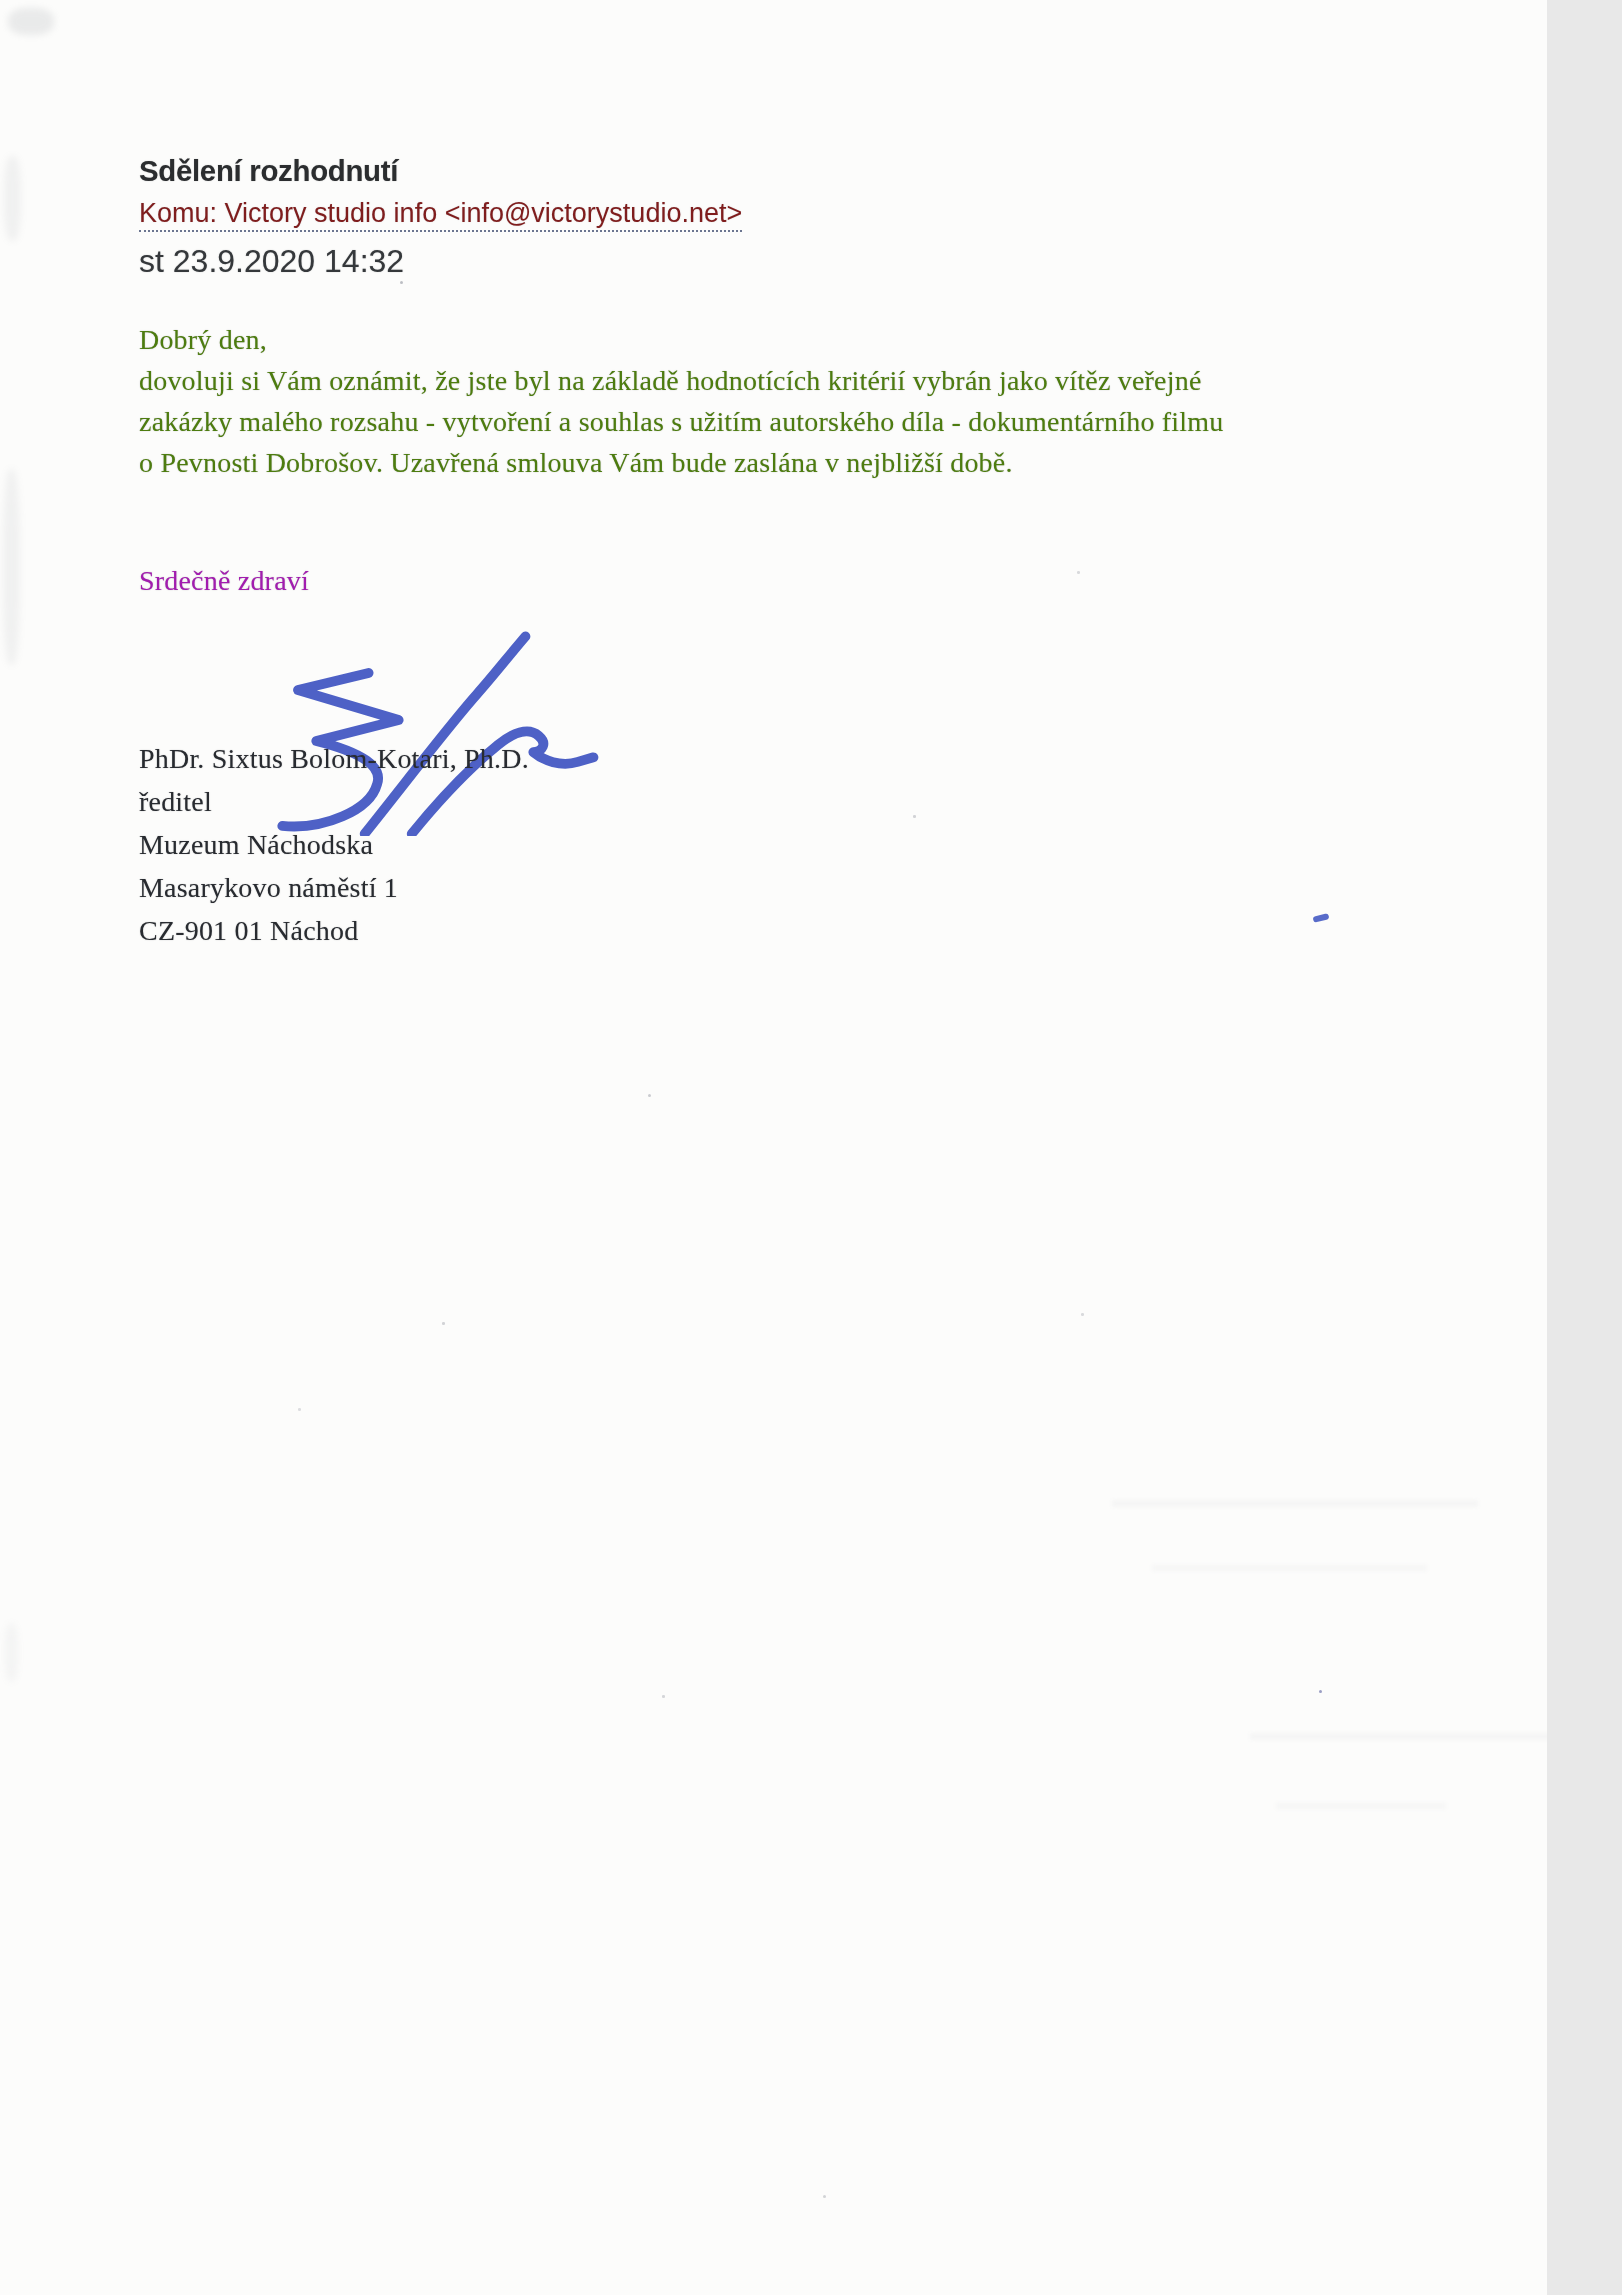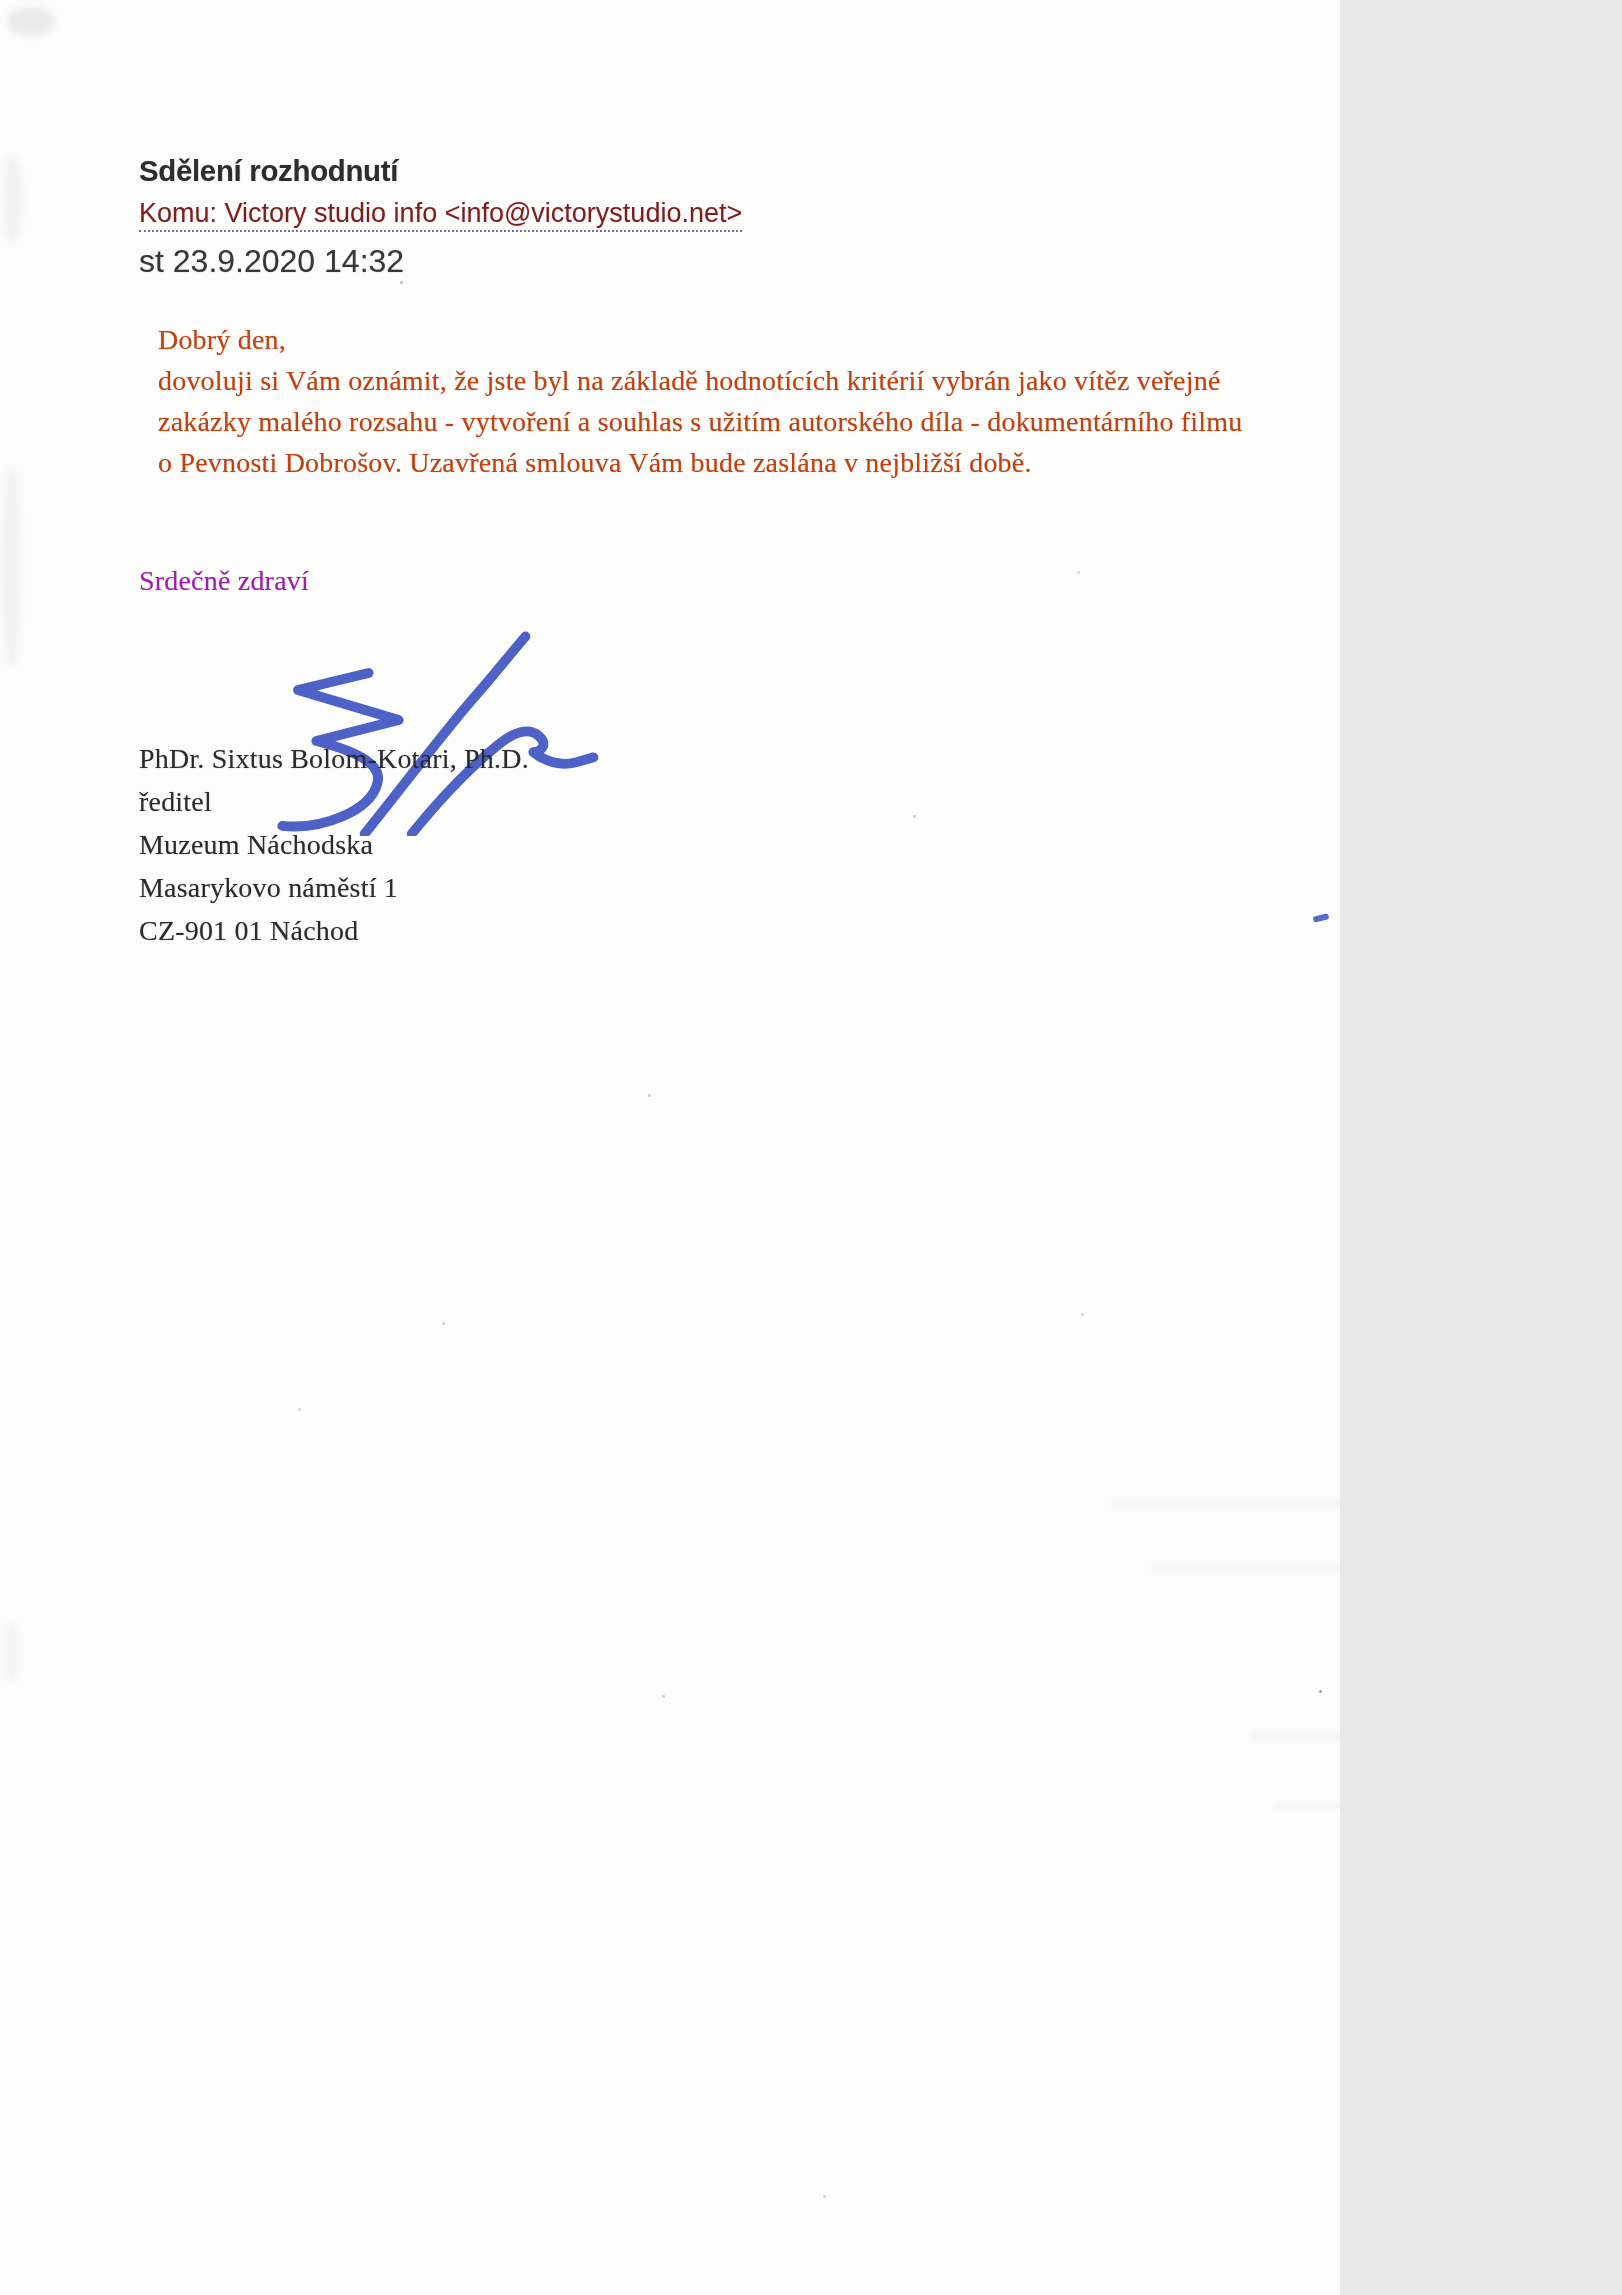--- a/index.html
+++ b/index.html
@@ -2,21 +2,21 @@
 <html style="font-size:10.5px"><head>
 <meta charset="utf-8">
 <style>
   html, body {
     margin: 0;
     padding: 0;
     background: #e8e8e8;
   }
   .page {
     position: relative;
-    width: 1340px;
+    width: 1547px;
     height: 2295px;
     background: #fcfcfb;
     overflow: hidden;
     font-family: "Liberation Serif", serif;
   }
   
   .subject {
     position: absolute;
     left: 139px;
     top: 154px;
@@ -50,24 +50,23 @@
     white-space: nowrap;
     text-shadow: 0 0 1.3px rgba(53,56,59,0.3);
   }
   
   .body-text {
     position: absolute;
     left: 139px;
     top: 319px;
     font-size: 28px;
     line-height: 41px;
-    color: #c2410c;
+    color: #4d7c0f;
     text-shadow: 0 0 1.3px rgba(40,43,48,0.3);
     letter-spacing: 0.2px;
-    margin-left: 19px;
   }
   .body-text div { white-space: nowrap; }
   .closing {
     position: absolute;
     left: 139px;
     top: 565px;
     font-size: 28px;
     color: #a21caf;
     white-space: nowrap;
     text-shadow: 0 0 1.3px rgba(45,48,52,0.3);

